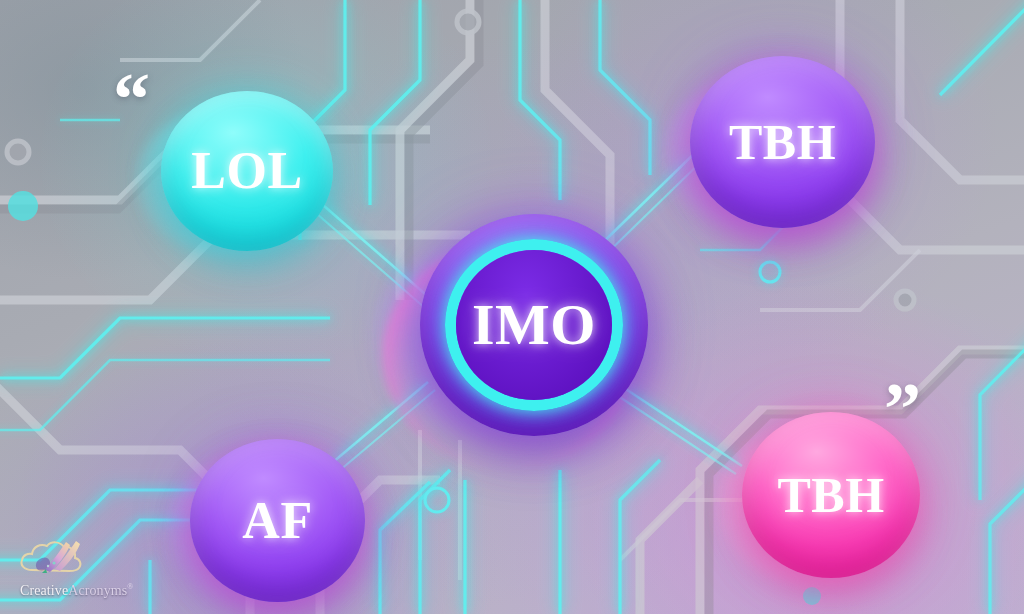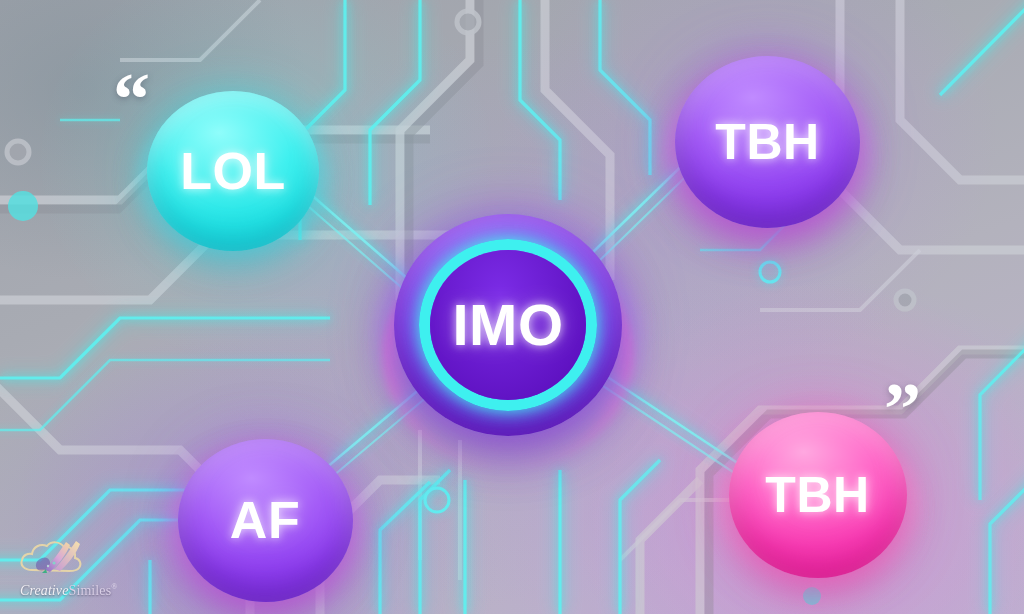--- a/index.html
+++ b/index.html
@@ -49,21 +49,21 @@
   }
 
   
   .links { position:absolute; inset:0; }
   .link-line { stroke:#7cf2f2; stroke-width:2.6; fill:none; opacity:.9;
     filter:drop-shadow(0 0 4px #4ae9e8) drop-shadow(0 0 8px rgba(74,233,232,.6)); }
   .link-line2 { stroke:#7cf2f2; stroke-width:2.2; fill:none; opacity:.7;
     filter:drop-shadow(0 0 4px rgba(74,233,232,.55)); }
 
   
-  .node { position:absolute; display:flex; align-items:center; justify-content:center; }
+  .node { position:absolute; display:flex; align-items:center; justify-content:flex-end;font-family:Liberation Serif, serif; }
 
   .node .base {
     position:absolute; left:50%; top:56%;
     transform:translate(-50%,-50%);
     border-radius:50%;
   }
   .node .cap {
     position:relative;
     border-radius:50%;
     display:flex; align-items:center; justify-content:center;
@@ -232,21 +232,21 @@
   
   .logo { position:absolute; left:14px; top:536px; width:120px; height:66px; }
   .logo svg { display:block; }
   .logo-text {
     position:absolute; left:6px; top:46px;
     font-family:"Liberation Serif", serif;
     font-size:14px;
     letter-spacing:.1px;
     white-space:nowrap;
   }
-  .logo-text .c1 { color:#f2f0f4; text-shadow:0 1px 2px rgba(40,30,60,.5);font-style:italic; }
+  .logo-text .c1 { color:#f2f0f4; text-shadow:0 1px 2px rgba(40,30,60,.5); }
   .logo-text .c2 { color:#d9cfe6; text-shadow:0 1px 2px rgba(40,30,60,.5); }
   .logo-text .c3 { font-size:8px; vertical-align:super; color:#ddd4e8; }
 </style>
 </head>
 <body>
 
 <div class="stage">
 
   <div class="circuit">
     <svg viewBox="0 0 1024 614" preserveAspectRatio="none">
@@ -378,17 +378,17 @@
       </defs>
       <path d="M18 34 C10 34 6 29 8 24 C9 19 14 17 18 18 C19 11 26 7 33 10 C37 5 46 5 50 11 C57 10 62 15 61 22 C66 23 68 28 65 32 C63 35 59 35 55 35 Z" fill="none" stroke="#e8d6a8" stroke-width="2" opacity=".95"></path>
       <path d="M24 34 C20 30 22 24 28 22 C33 20 37 24 36 29 C35 33 30 36 24 34 Z" fill="#6a4fa8" opacity=".55"></path>
       <path d="M52 6 C46 15 38 26 31 34 L36 36 C44 29 52 19 56 9 Z" fill="url(#featherA)"></path>
       <path d="M62 5 C56 14 48 25 41 33 L46 35 C54 28 62 18 66 8 Z" fill="url(#featherB)"></path>
       <path d="M32 33 L28 37 L33 37 Z" fill="#3fae84"></path>
       <circle cx="40" cy="27" r="1.6" fill="#7fd8c8" opacity=".9"></circle>
       <circle cx="34" cy="30" r="1.2" fill="#bfe8dd" opacity=".8"></circle>
     </svg>
     <div class="logo-text">
-      <span class="c1">Creative</span><span class="c2">Similes</span><span class="c3">®</span>
+      <span class="c1">Creative</span><span class="c2">Acronyms</span><span class="c3">®</span>
     </div>
   </div>
 
 </div>
 
 </body></html>

